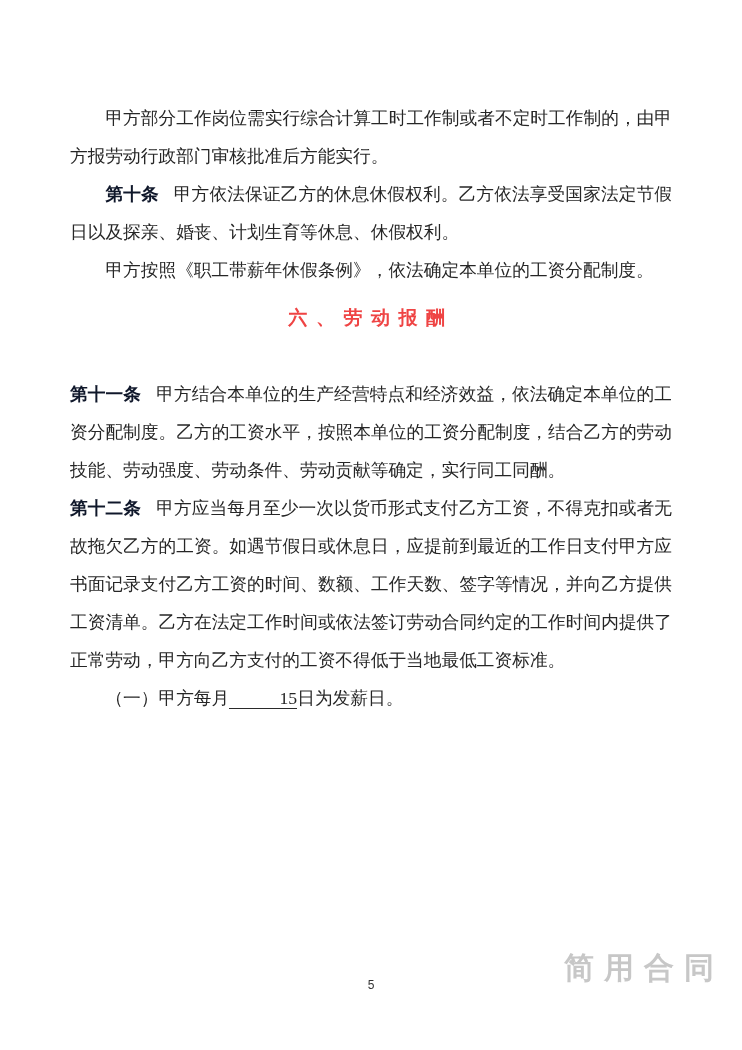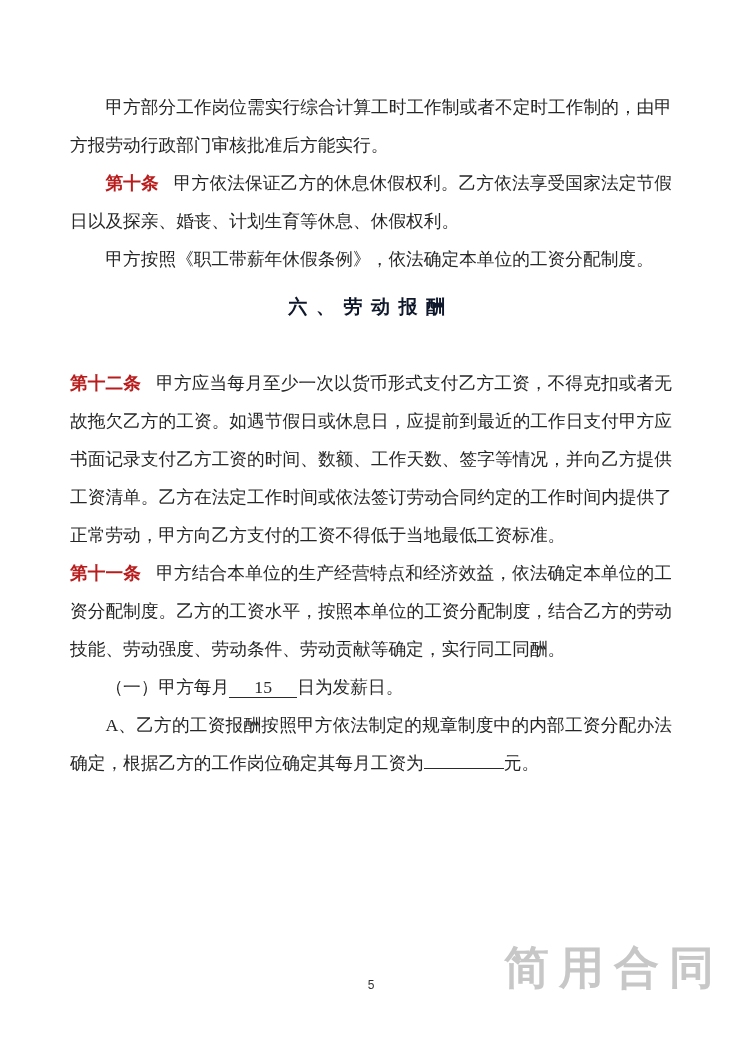--- a/index.html
+++ b/index.html
@@ -10,47 +10,47 @@
     height: 1050px;
     margin: 0 auto;
     background: #ffffff;
     overflow: hidden;
     font-family: "Liberation Serif", "DejaVu Serif", serif;
     color: #262626;
   }
   .content {
     position: absolute;
     left: 70px;
-    top: 88px;
+    top: 99px;
     width: 602px;
     z-index: 1;
     font-family: Liberation Serif, serif;
   }
   p.body {
     margin: 0;
     font-size: 17.7px;
     line-height: 38px;
     text-align: justify;
     text-justify: inter-ideograph;
     color: #262626;
   }
   p.body.indent { text-indent: 2em; }
   h2.heading {
     margin: 10px 0 38px 0;
     font-size: 19px;
     line-height: 38px;
     font-weight: bold;
     text-align: center;
     letter-spacing: 0.45em;
-    color: #0f172a;
+    color: #ef4444;
   }
   strong.term-label {
     font-weight: bold;
     margin-right: 0.85em;
-    color: #b91c1c;
+    color: #0f172a;
   }
   span.blank {
     display: inline-block;
     min-width: 70px;
     border-bottom: 1.5px solid #2a2a2a;
     text-align: center;
     text-indent: 0;
     line-height: 1.1;
     vertical-align: baseline;
   }
@@ -59,21 +59,21 @@
     right: 28px;
     bottom: 62px;
     z-index: 0;
     text-align: right;
     user-select: none;
     pointer-events: none;
   }
   .wm-big {
     font-family: "Liberation Sans", "DejaVu Sans", sans-serif;
     font-weight: bold;
-    font-size: 45px;
+    font-size: 30px;
     line-height: 40px;
     letter-spacing: 10px;
     margin-right: -10px;
   }
   .wm-small {
     font-family: "Liberation Sans", "DejaVu Sans", sans-serif;
     font-weight: bold;
     font-size: 20px;
     line-height: 24px;
     letter-spacing: 3px;
@@ -98,21 +98,20 @@
 
   <div class="watermark" style="color: rgb(199, 199, 199);">
     <div class="wm-big">简用合同</div>
   </div>
 
   <div class="content" id="paragraphs">
       <p class="body indent">甲方部分工作岗位需实行综合计算工时工作制或者不定时工作制的，由甲方报劳动行政部门审核批准后方能实行。</p>
       <p class="body indent"><strong class="term-label">第十条</strong>甲方依法保证乙方的休息休假权利。乙方依法享受国家法定节假日以及探亲、婚丧、计划生育等休息、休假权利。</p>
       <p class="body indent">甲方按照《职工带薪年休假条例》，依法确定本单位的工资分配制度。</p>
       <h2 class="heading">六、劳动报酬</h2>
+      <p class="body"><strong class="term-label">第十一条</strong>甲方结合本单位的生产经营特点和经济效益，依法确定本单位的工资分配制度。乙方的工资水平，按照本单位的工资分配制度，结合乙方的劳动技能、劳动强度、劳动条件、劳动贡献等确定，实行同工同酬。</p>
       <p class="body"><strong class="term-label">第十二条</strong>甲方应当每月至少一次以货币形式支付乙方工资，不得克扣或者无故拖欠乙方的工资。如遇节假日或休息日，应提前到最近的工作日支付甲方应书面记录支付乙方工资的时间、数额、工作天数、签字等情况，并向乙方提供工资清单。乙方在法定工作时间或依法签订劳动合同约定的工作时间内提供了正常劳动，甲方向乙方支付的工资不得低于当地最低工资标准。</p>
-      <p class="body"><strong class="term-label">第十一条</strong>甲方结合本单位的生产经营特点和经济效益，依法确定本单位的工资分配制度。乙方的工资水平，按照本单位的工资分配制度，结合乙方的劳动技能、劳动强度、劳动条件、劳动贡献等确定，实行同工同酬。</p>
-      <p class="body indent">（一）甲方每月<span class="blank" style="min-width: 68px;">15</span>日为发薪日。</p>
-      <p class="body indent">A、乙方的工资报酬按照甲方依法制定的规章制度中的内部工资分配办法确定，根据乙方的工作岗位确定其每月工资为<span class="blank" style="min-width: 80px;"></span>元。</p>
+      <p class="body indent">（一）甲方每月<span class="blank" style="min-width: 68px; text-align: right;">15</span>日为发薪日。</p>
     </div>
 
   <div class="page-number">5</div>
 
 </div>
 
 </body></html>

